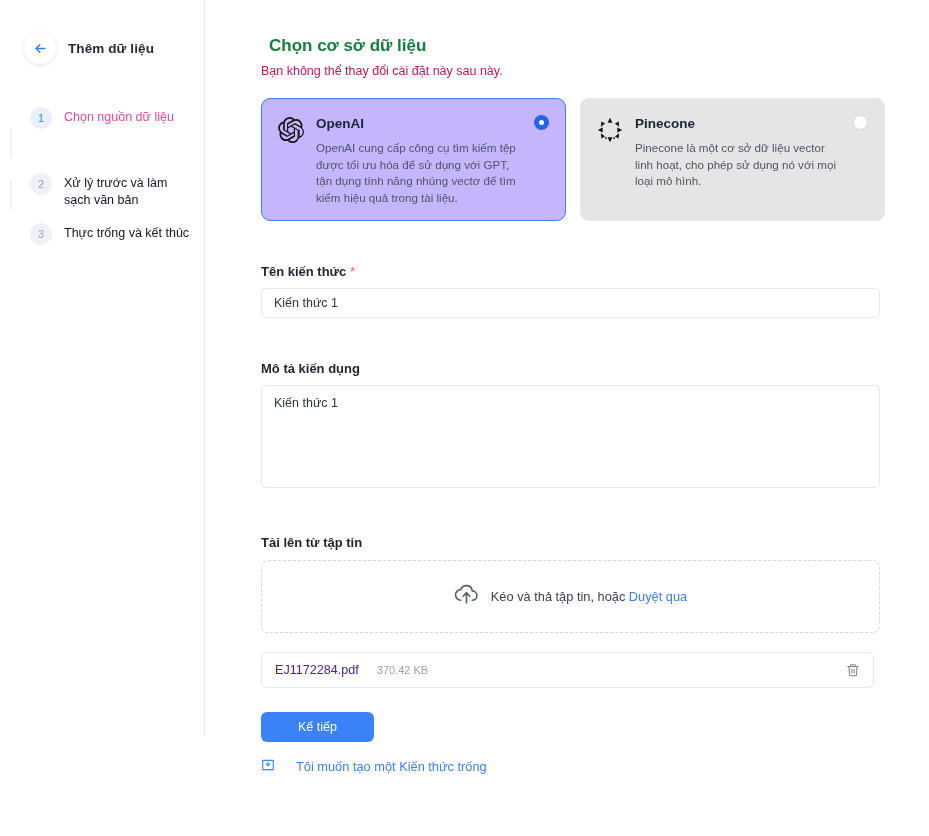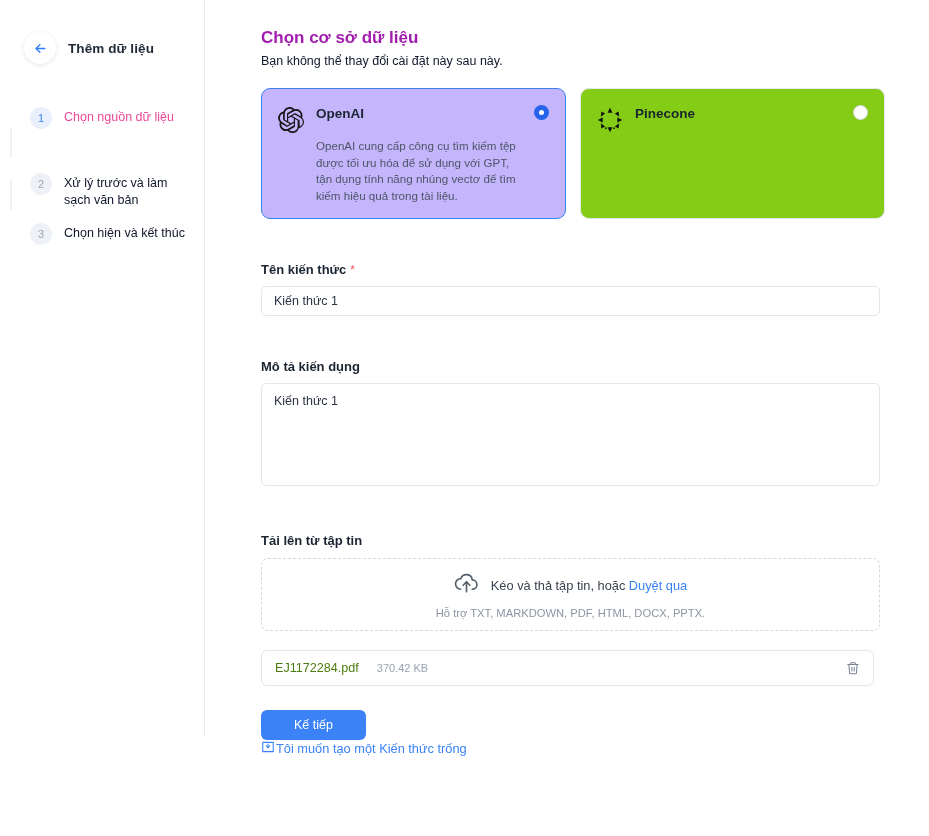--- a/index.html
+++ b/index.html
@@ -55,35 +55,35 @@
   .step-label.inactive { color: #0f172a; }
   .step-connector {
     position: absolute; left: 10px; width: 2px;
     background: #eef1f6; z-index: 1;
   }
   .conn1 { top: 22px; height: 30px; }
   .conn2 { top: 74px; height: 30px; }
 
   
   .main { flex: 1; padding: 28px 0 0 56px; }
-  .page-title { font-size: 17px; font-weight: bold; color: #a21caf; margin: 0; }
-  .page-sub { font-size: 12.5px; color: #0f172a; margin: 6px 0 0 0; }
+  .page-title { font-size: 17px; font-weight: bold; color: #15803d; margin: 8px; }
+  .page-sub { font-size: 12.5px; color: #be185d; margin: 6px 0 0 0; }
 
   .db-row { display: flex; gap: 14px; margin-top: 20px; }
   .db-card {
     width: 305px; min-height: 100px;
     border-radius: 9px; padding: 16px 16px 14px 16px;
     display: flex; gap: 12px; position: relative; cursor: pointer;
-    background: #84cc16; border: 1px solid #e4e7ec;
+    background: #e5e5e5; border: 1px solid #e4e7ec;
   }
   .db-card.selected { background: #c4b5fd; border: 1.5px solid #3b82f6; }
   .db-icon { flex: 0 0 26px; width: 26px; height: 26px; margin-top: 2px; }
   .db-text { flex: 1; padding-right: 22px; }
   .db-name { font-size: 13.5px; font-weight: bold; color: #1b2532; line-height: 17px; }
-  .db-desc { font-size: 11.6px; color: #4d5666; line-height: 16.5px; margin-top: 16px; }
+  .db-desc { font-size: 11.6px; color: #4d5666; line-height: 16.5px; margin-top: 8px; }
   .radio {
     position: absolute; top: 16px; right: 16px;
     width: 15px; height: 15px; border-radius: 50%;
     border: 1.5px solid #d5d8e0; background: #fff;
   }
   .radio.on {
     border: none; background: #2563eb;
     display: flex; align-items: center; justify-content: center;
   }
   .radio.on::after {
@@ -117,32 +117,32 @@
   .dz-text { font-size: 12.8px; color: #3a424f; }
   .dz-browse { color: #3b82f6; cursor: pointer; }
   .dz-hint { font-size: 11.2px; color: #8d95a3; }
 
   .file-row {
     width: 613px; height: 36px; margin-top: 19px;
     border: 1px solid #e4e7ec; border-radius: 6px;
     display: flex; align-items: center; padding: 0 13px;
     background: #fff;
   }
-  .file-name { font-size: 12.6px; color: #4d7c0f; }
+  .file-name { font-size: 12.6px; color: #4c1d95; }
   .file-size { font-size: 11px; color: #9aa2af; margin-left: 18px; }
   .file-del { margin-left: auto; cursor: pointer; display: flex; }
 
   .next-btn {
-    margin-top: 24px; width: 105px; height: 30px;
+    margin-top: 24px; width: 113px; height: 30px;
     background: #3b82f6; color: #fff; border: none; border-radius: 6px;
     font-family: "Liberation Sans", sans-serif; font-size: 12.5px;
     cursor: pointer; display: flex; align-items: center; justify-content: center;
   }
   .empty-link {
-    display: flex; align-items: center; gap: 1px;
+    margin-top: 16px; display: flex; align-items: center; gap: 21px;
     color: #3b82f6; font-size: 12.8px; cursor: pointer;
   }
 </style>
 </head>
 <body>
 
 <div class="app">
 
   <aside class="sidebar">
     <div class="side-header">
@@ -166,21 +166,21 @@
         <div class="step-label active">Chọn nguồn dữ liệu</div>
       </div>
 
       <div class="step-row" style="margin-top:30px;">
         <div class="step-num inactive">2</div>
         <div class="step-label inactive" style="width:128px;">Xử lý trước và làm sạch văn bản</div>
       </div>
 
       <div class="step-row" style="margin-top:13px;">
         <div class="step-num inactive">3</div>
-        <div class="step-label inactive">Chọn hiện và kết thúc</div>
+        <div class="step-label inactive">Thực trống và kết thúc</div>
       </div>
     </div>
   </aside>
 
   <main class="main">
 
     <h1 class="page-title">Chọn cơ sở dữ liệu</h1>
     <p class="page-sub">Bạn không thể thay đổi cài đặt này sau này.</p>
 
     <div class="db-row">
@@ -211,20 +211,21 @@
               <polygon points="5.4,26.6 4.7,20 10,23.9"></polygon>
               <polygon points="16,31 13,25 19,25"></polygon>
               <circle cx="16" cy="27" r="1.5"></circle>
               <circle cx="11" cy="26" r="1.1"></circle>
               <circle cx="21" cy="26" r="1.1"></circle>
             </g>
           </svg>
         </div>
         <div class="db-text">
           <div class="db-name">Pinecone</div>
+          <div class="db-desc">Pinecone là một cơ sở dữ liệu vector linh hoạt, cho phép sử dụng nó với mọi loại mô hình.</div>
         </div>
         <span class="radio"></span>
       </div>
     </div>
 
     
     <div class="field-label">
       <span>Tên kiến thức</span>
       <span class="req">*</span>
     </div>
@@ -243,21 +244,20 @@
             <path d="M17.5 17.5a4.5 4.5 0 0 0 0-9 5.6 5.6 0 0 0-10.9-1.2A4.2 4.2 0 0 0 6.5 17.5"></path>
             <line x1="12" y1="20" x2="12" y2="10.5"></line>
             <polyline points="8.8 13.7 12 10.5 15.2 13.7"></polyline>
           </svg>
         </span>
         <span class="dz-text">
           <span>Kéo và thả tập tin, hoặc</span>
           <span class="dz-browse">Duyệt qua</span>
         </span>
       </div>
-      <div class="dz-hint">Hỗ trợ TXT, MARKDOWN, PDF, HTML, DOCX, PPTX.</div>
     </div>
 
     
     <div class="file-row">
       <span class="file-name">EJ1172284.pdf</span>
       <span class="file-size">370.42 KB</span>
       <span class="file-del">
         <svg width="14" height="14" viewBox="0 0 24 24" fill="none" stroke="#7b8493" stroke-width="1.8" stroke-linecap="round" stroke-linejoin="round">
           <polyline points="3 6 21 6"></polyline>
           <path d="M8 6V4a1 1 0 0 1 1-1h6a1 1 0 0 1 1 1v2"></path>

